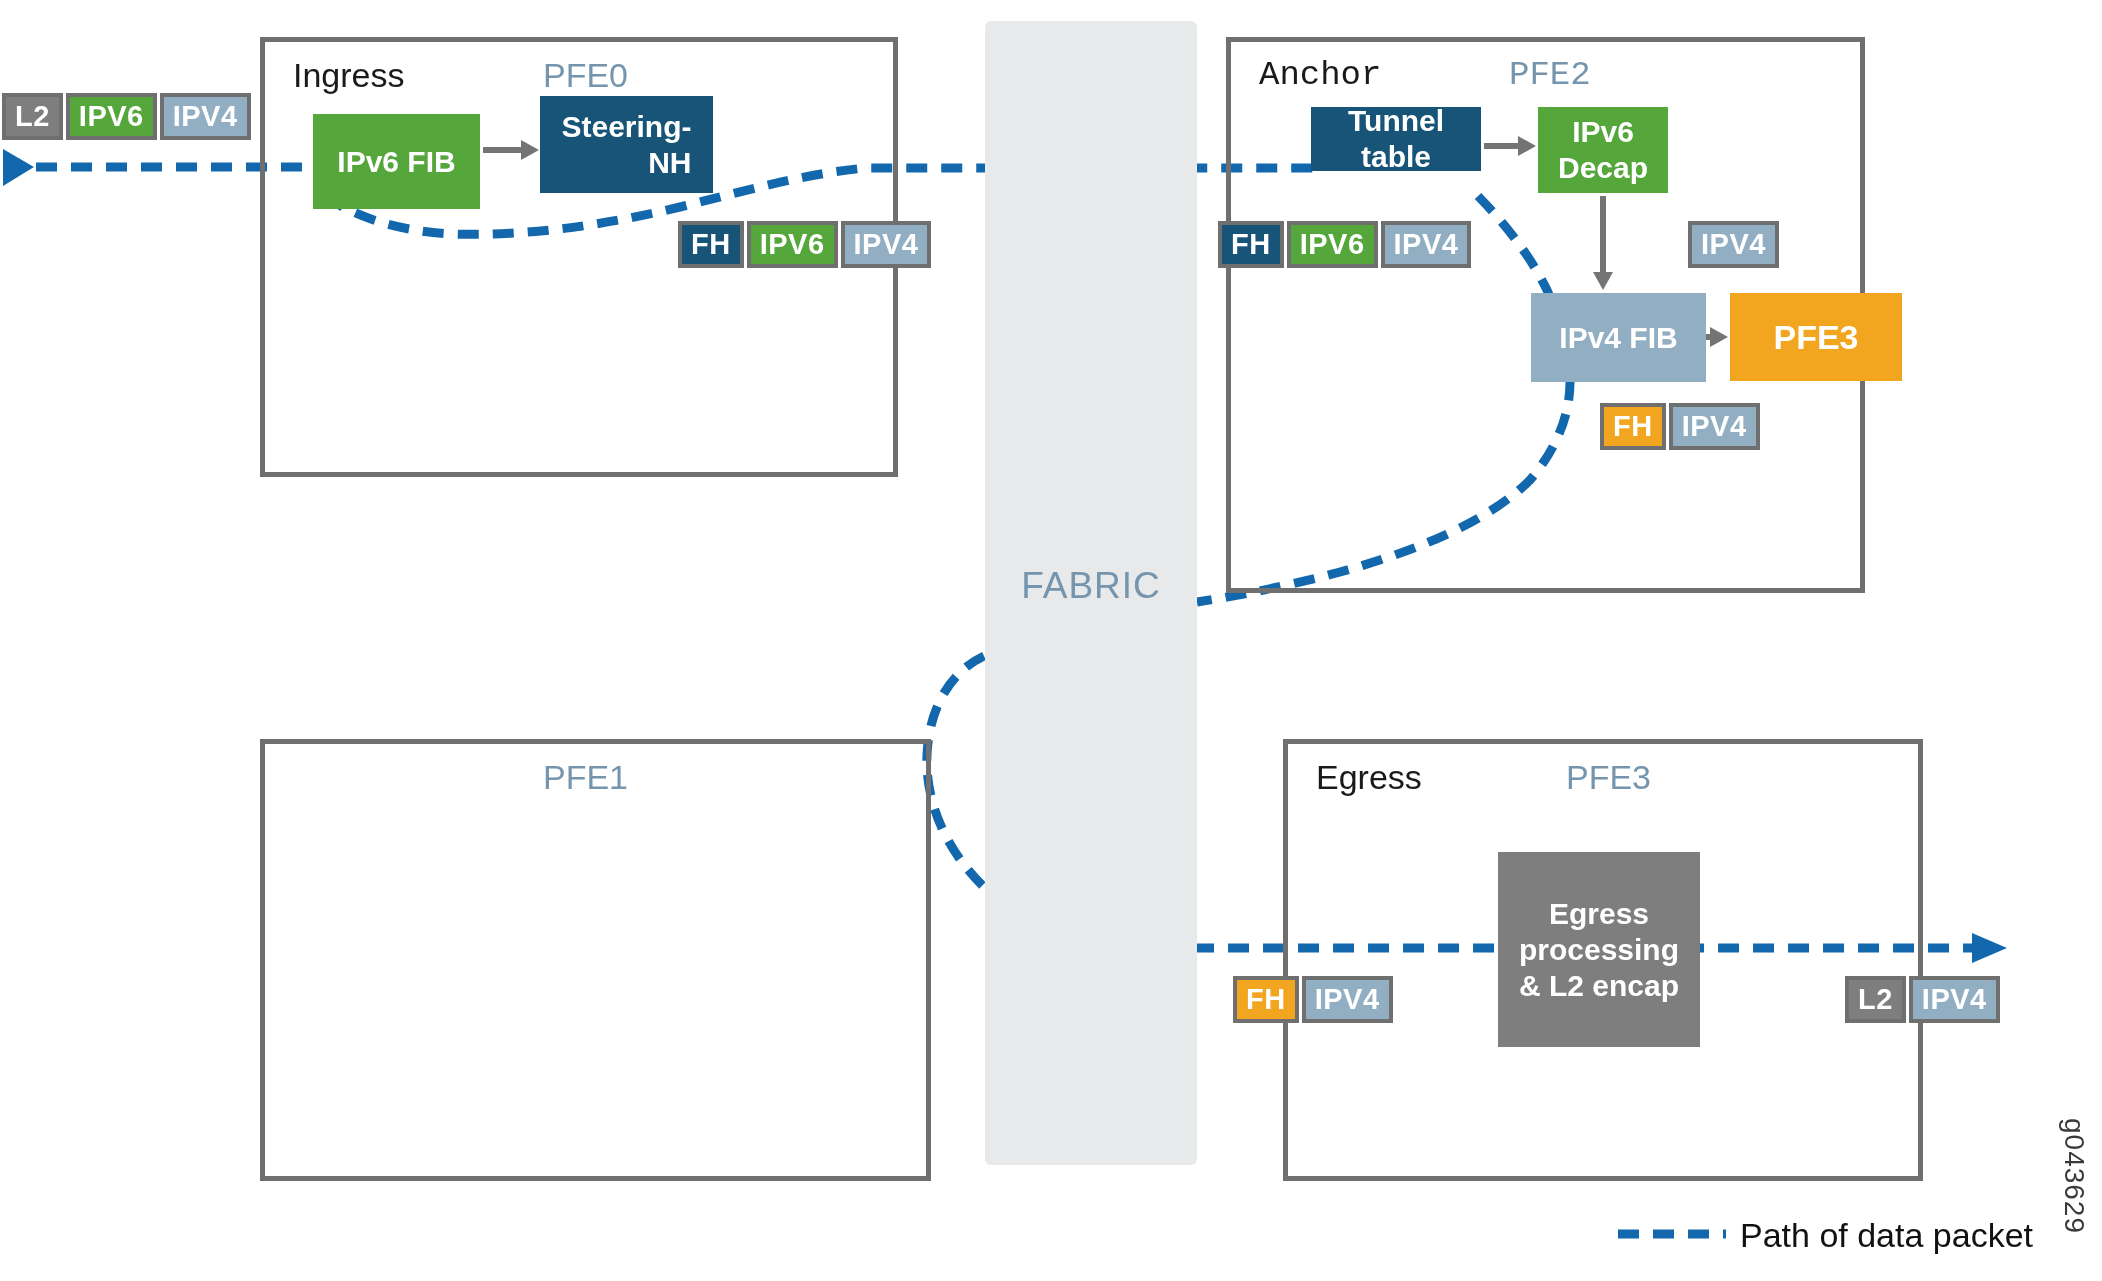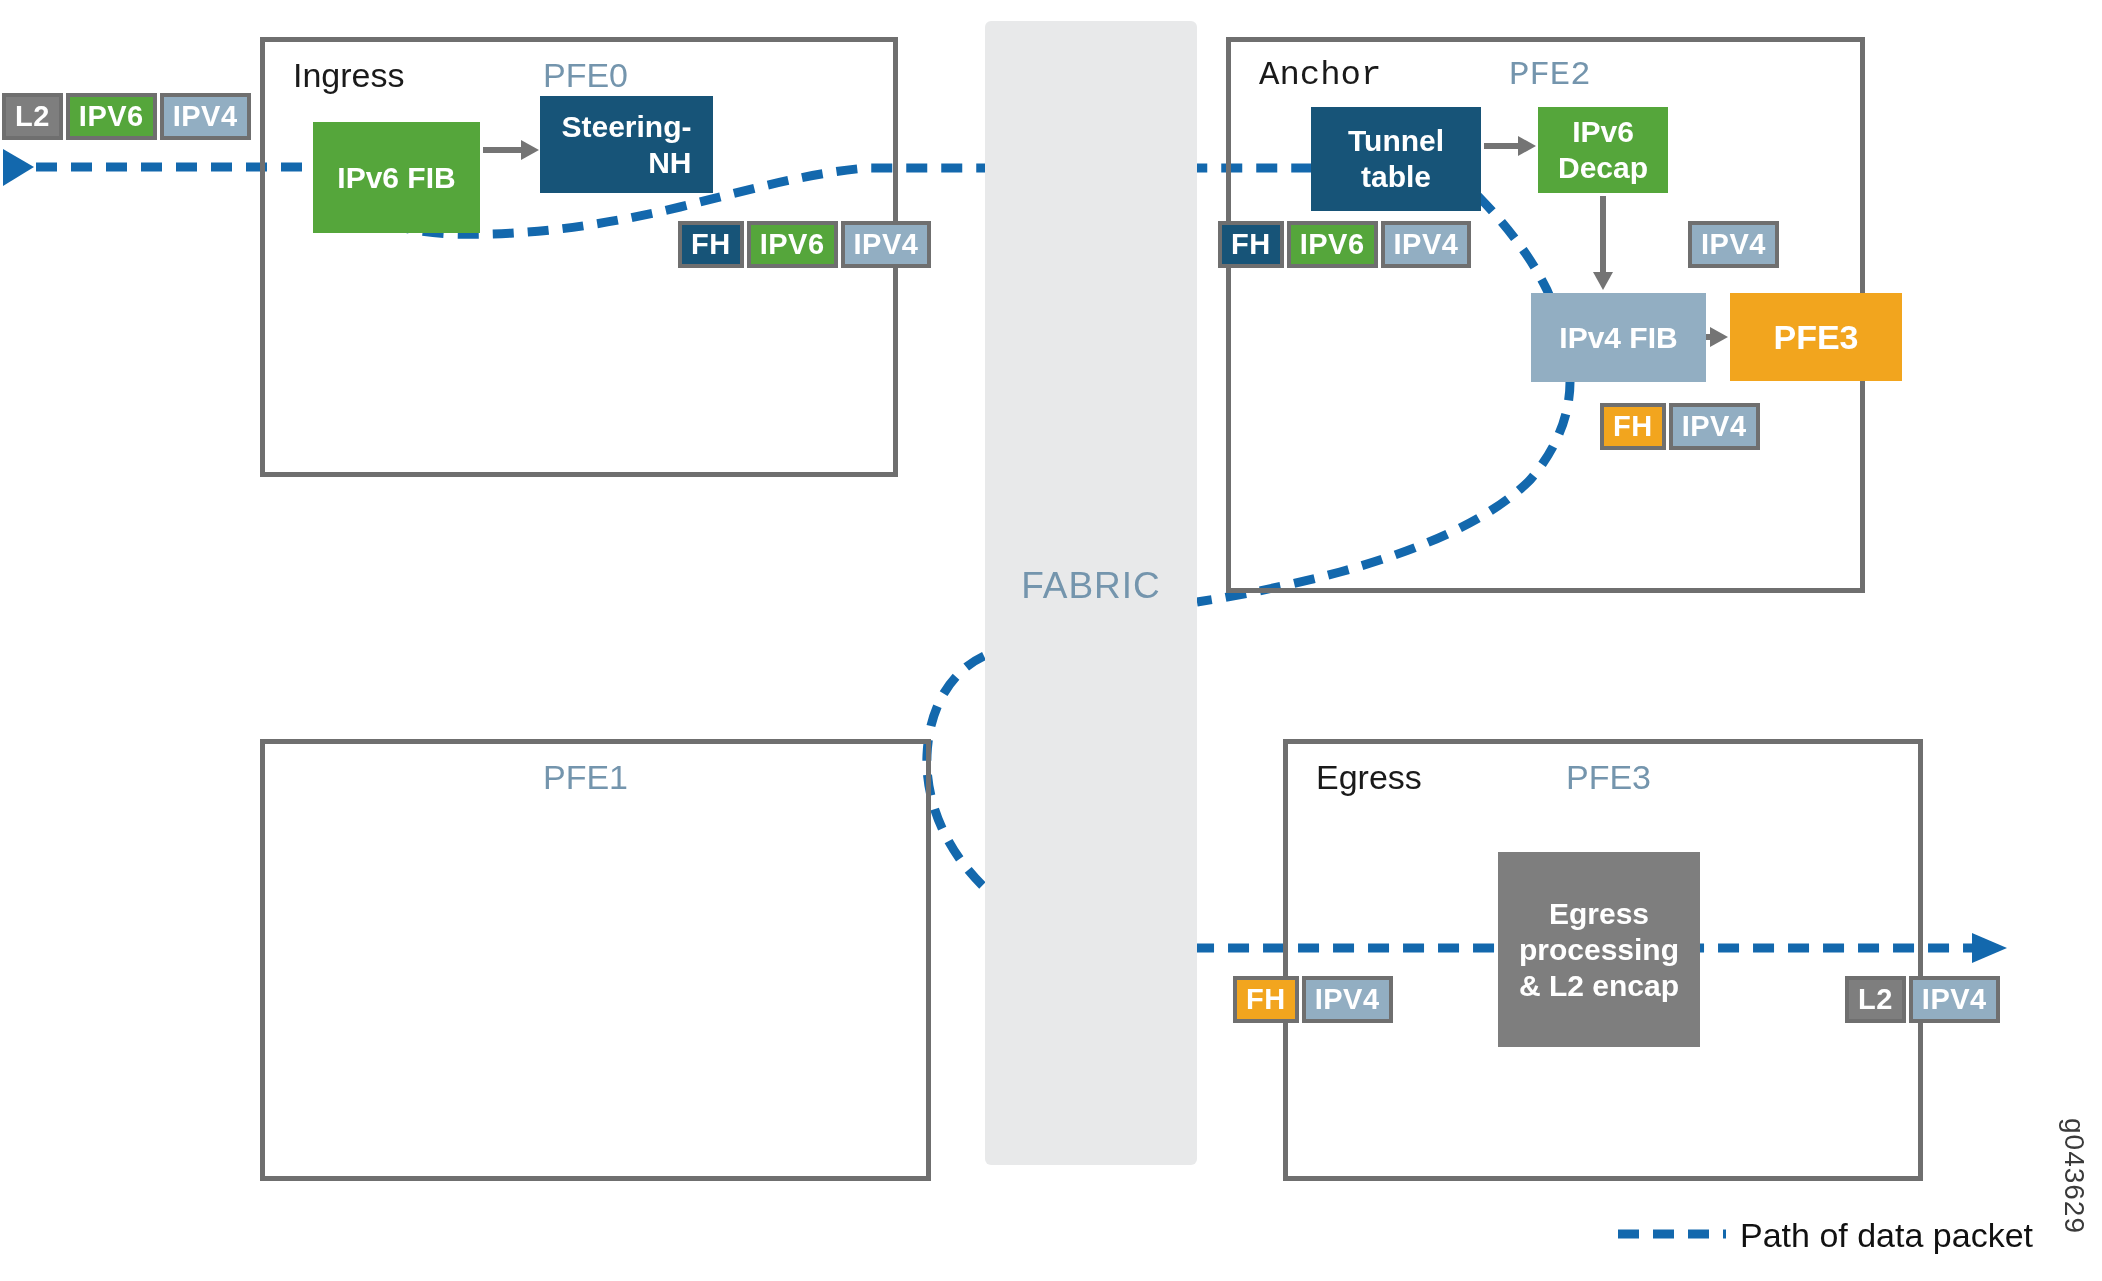--- a/index.html
+++ b/index.html
@@ -35,23 +35,23 @@
   .node{
     position:absolute; display:flex; align-items:center; justify-content:center;
     color:#fff; font-size:30px; font-weight:600; text-align:center;
     white-space:pre-line; line-height:1.2; z-index:5; box-sizing:border-box;
   }
   .node.green {background:var(--green);}
   .node.navy  {background:var(--navy);}
   .node.steel {background:var(--steel);}
   .node.orange{background:var(--orange); font-size:34px;}
   .node.gray  {background:var(--gray); font-size:30px;}
-  #n-ipv6-fib {left:313px; top:122px; width:167px; height:111px;}
+  #n-ipv6-fib {left:313px; top:114px; width:167px; height:95px;}
   #n-steering {left:540px; top:96px;  width:173px; height:97px;text-align:right;}
-  #n-tunnel   {left:1311px;top:107px; width:170px; height:104px;}
+  #n-tunnel   {left:1311px;top:107px; width:170px; height:64px;}
   #n-decap    {left:1538px;top:107px; width:130px; height:86px;}
   #n-ipv4-fib {left:1515px;top:293px; width:175px; height:89px;margin-left:16px;}
   #n-pfe3     {left:1730px;top:293px; width:172px; height:88px;}
   #n-egressp  {left:1498px;top:852px; width:202px; height:195px;}
   .plabel{position:absolute; display:flex; gap:3px; z-index:6;}
   .chip{
     display:flex; align-items:center; justify-content:center;
     height:47px; box-sizing:border-box; padding:0 9px;
     border:4px solid var(--border-gray); color:#fff;
     font-size:29px; font-weight:600; letter-spacing:0.5px;

